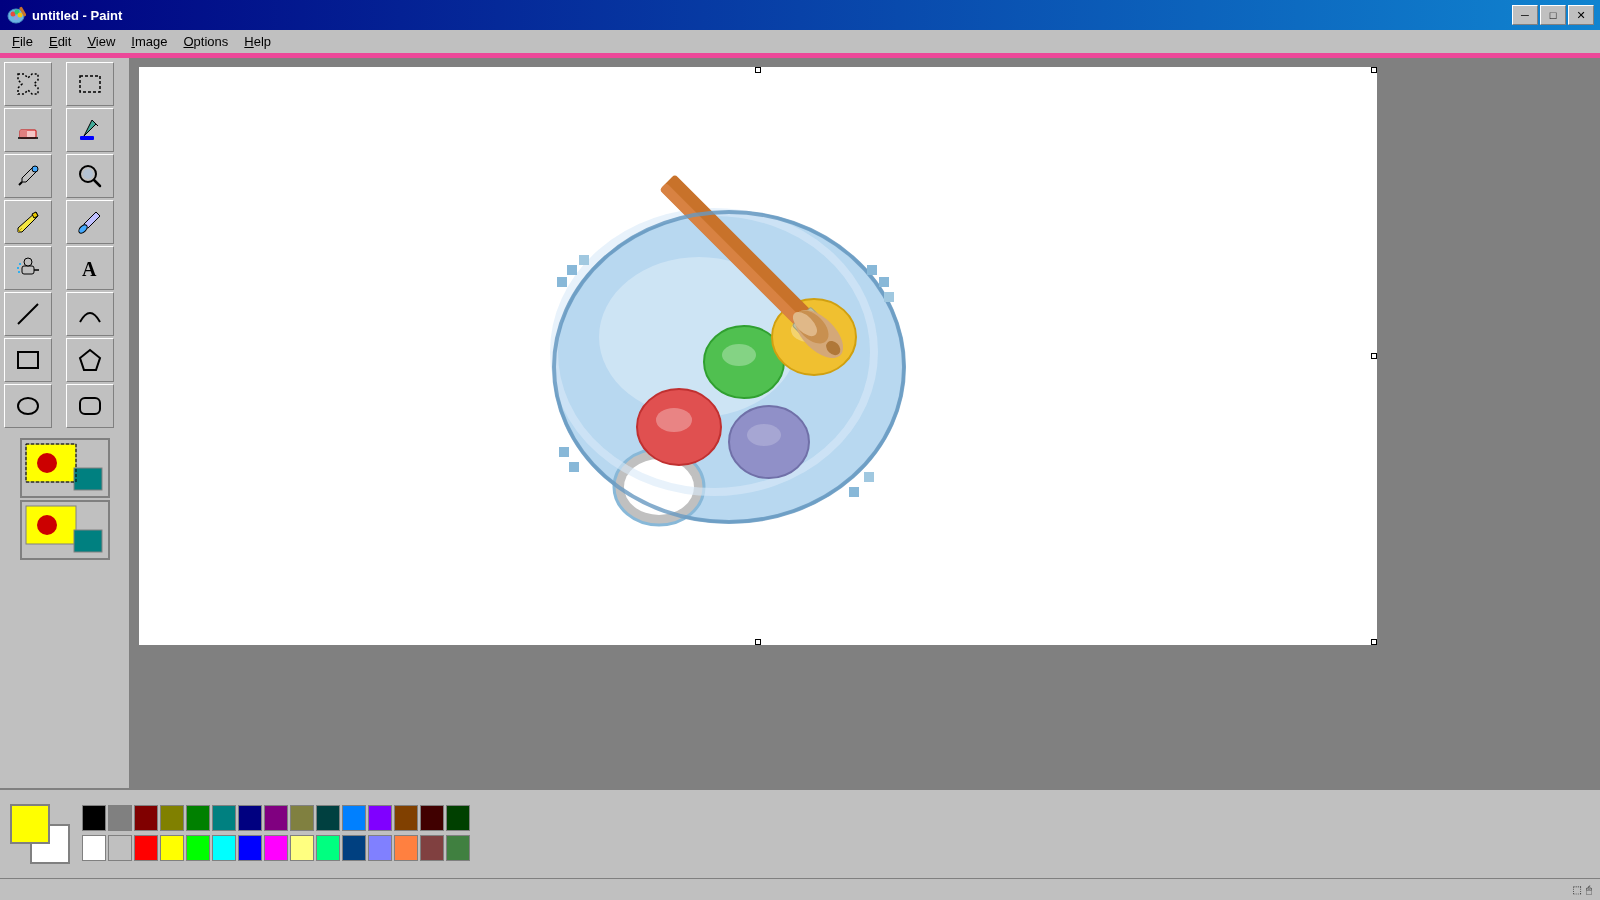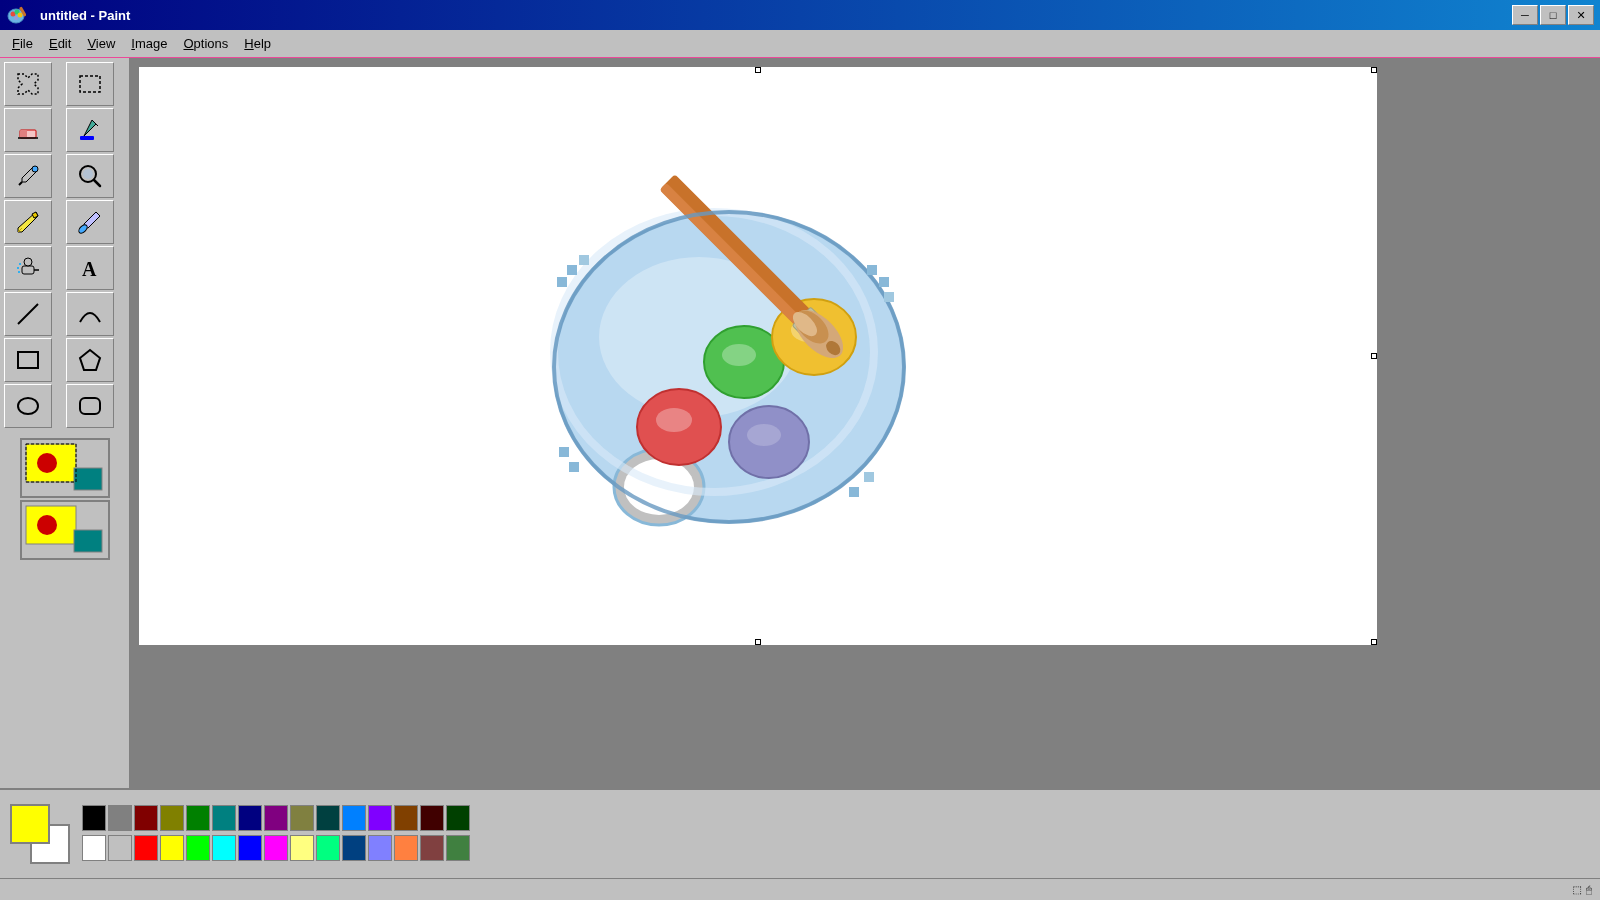--- a/index.html
+++ b/index.html
@@ -19,21 +19,21 @@
       height: 30px;
       display: flex;
       align-items: center;
       justify-content: space-between;
       padding: 0 6px;
       color: white;
     }
     #title-left {
       display: flex;
       align-items: center;
-      gap: 14px;
+      gap: 6px;
     }
     #app-icon {
       width: 20px;
       height: 20px;
       display: flex;
       align-items: center;
       justify-content: center;
       font-size: 14px;
     }
     #title-text {
@@ -59,21 +59,21 @@
       cursor: pointer;
     }
 
     
     #menu-bar {
       background: #c0c0c0;
       height: 28px;
       display: flex;
       align-items: center;
       padding: 0 4px;
-      border-bottom: 1px solid #ec4899;
+      border-bottom: 5px solid #ec4899;
     }
     .menu-item {
       padding: 4px 8px;
       cursor: pointer;
       font-size: 13px;
     }
     .menu-item span {
       text-decoration: underline;
     }
 

